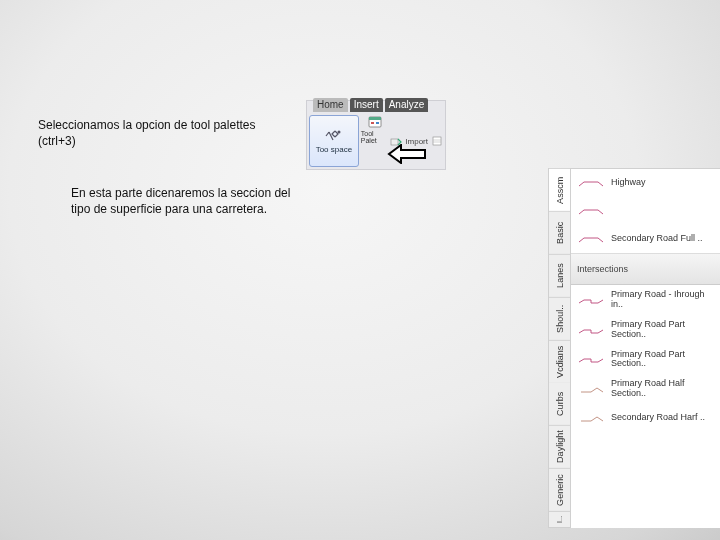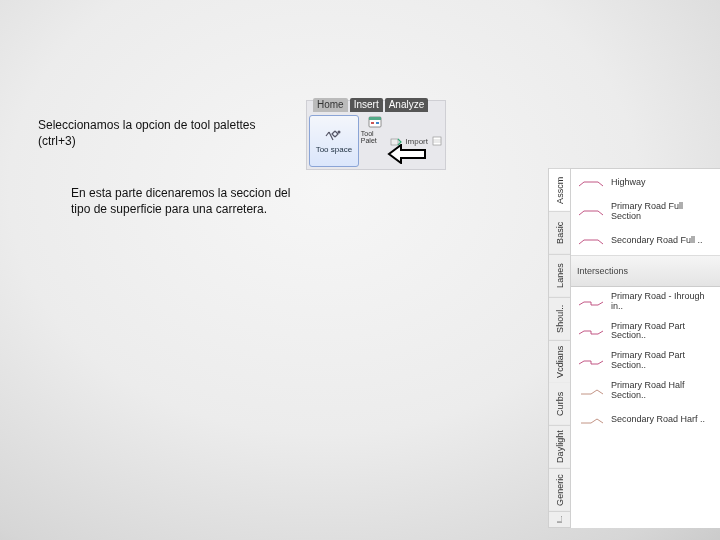--- a/index.html
+++ b/index.html
@@ -159,21 +159,20 @@
     <div class="pitem">
       <svg viewBox="0 0 28 18">
           <path d="M2 12 l5-4 h14 l5 4" stroke="#b47" stroke-width="0.9" fill="none"></path>
         </svg>
       <span>Highway</span>
     </div>
     <div class="pitem">
       <svg viewBox="0 0 28 18">
           <path d="M2 12 l5-4 h14 l5 4" stroke="#b47" stroke-width="0.9" fill="none"></path>
         </svg>
-      <span>Primary Road Full Section</span>
     </div>
     <div class="pitem">
       <svg viewBox="0 0 28 18">
           <path d="M2 12 l5-4 h14 l5 4" stroke="#b47" stroke-width="0.9" fill="none"></path>
         </svg>
       <span>Secondary Road Full ..</span>
     </div>
     <div class="phdr">Intersections</div>
     <div class="pitem">
       <svg viewBox="0 0 28 18">

